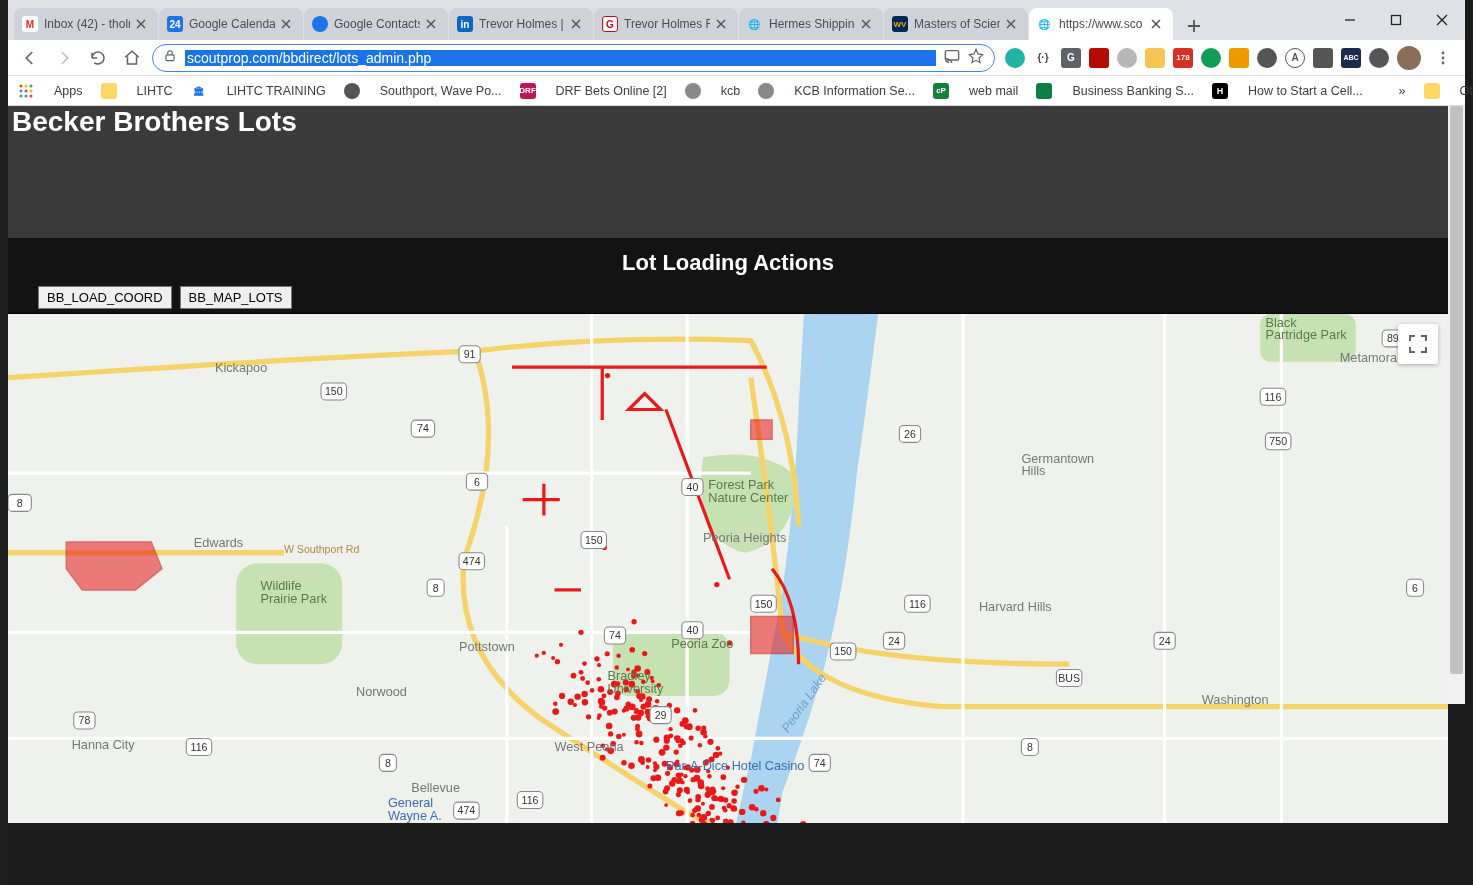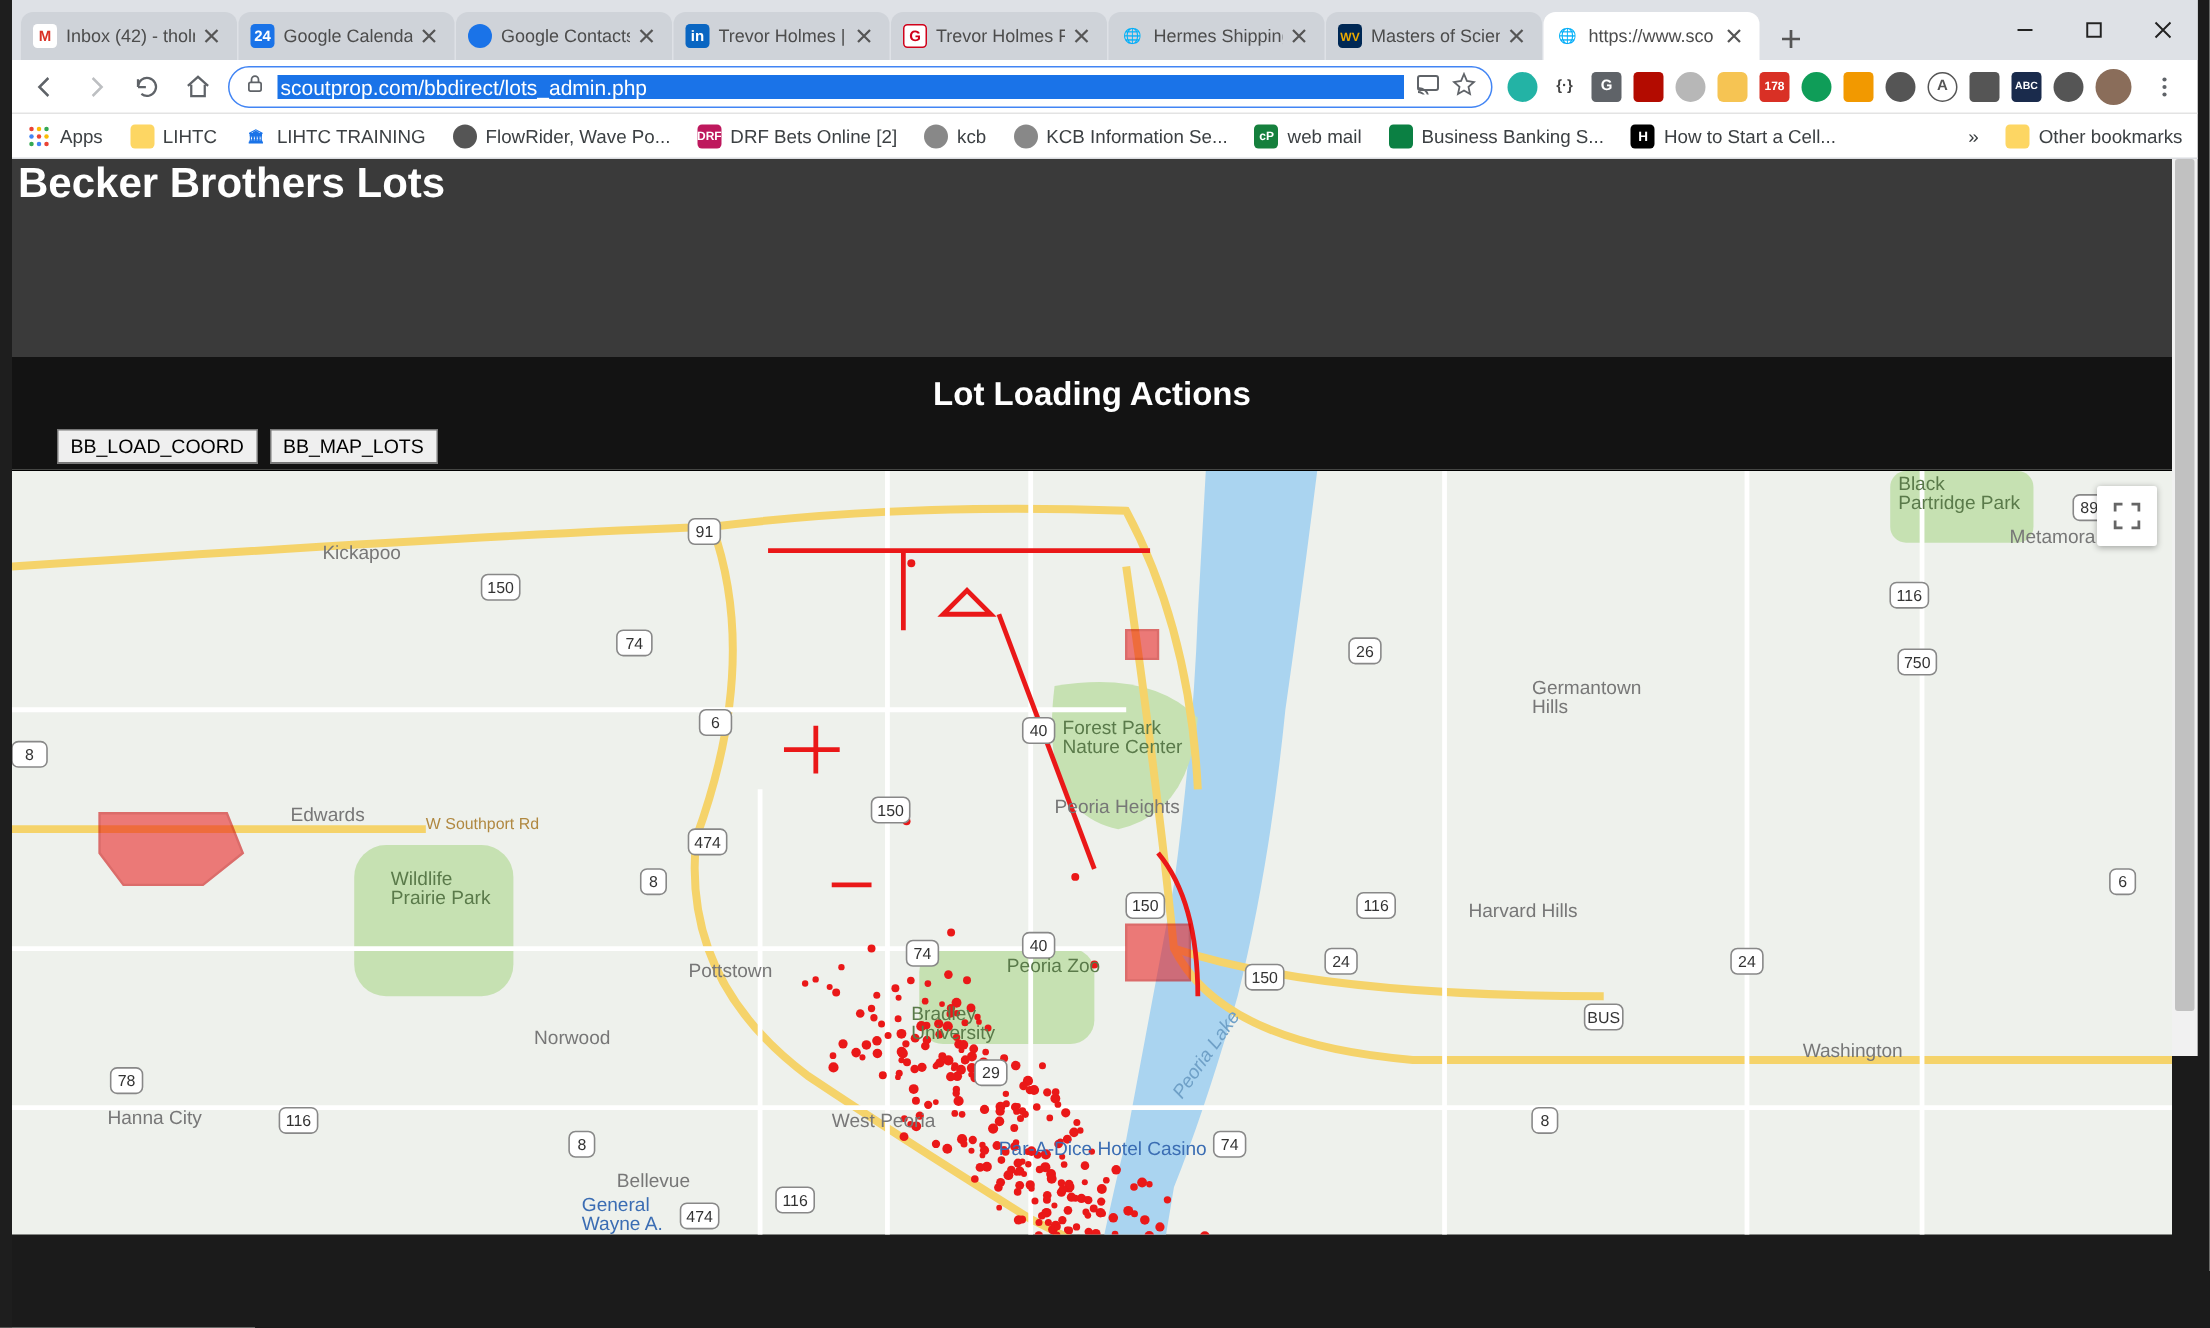--- a/index.html
+++ b/index.html
@@ -37,21 +37,21 @@
   .navbtn{width:28px;height:28px;display:flex;align-items:center;justify-content:center;color:#5f6368;border-radius:50%;}
   .navbtn.disabled{color:#bdbfc2;}
   .omni{flex:1;display:flex;align-items:center;height:28px;border:1px solid #4285f4;border-radius:14px;padding:0 10px;gap:8px;background:#fff;}
   .omni .lock{color:#5f6368;}
   .omni .url{flex:1;font-size:14px;background:#1a73e8;color:#fff;padding:0 2px;}
   .omni .ricon{color:#5f6368;}
   .exts{display:flex;align-items:center;gap:8px;padding-left:4px;}
   .ext{width:20px;height:20px;border-radius:3px;display:flex;align-items:center;justify-content:center;font-size:10px;font-weight:700;}
   
   .bookmarks{display:flex;align-items:center;height:30px;background:var(--toolbar-bg);padding:0 10px;gap:18px;border-bottom:1px solid #dadce0;color:#3c4043;font-size:12.5px;}
-  .bm{display:flex;align-items:center;gap:6px;white-space:nowrap;}
+  .bm{display:flex;align-items:center;gap:20px;white-space:nowrap;}
   .bm .bmico{width:16px;height:16px;border-radius:3px;display:flex;align-items:center;justify-content:center;font-size:9px;font-weight:700;color:#fff;}
   .bookmarks .spacer{flex:1;}
   
   .viewport{position:relative;background:var(--header-dark);height:598px;}
   .vp-scroll{position:absolute;right:0;top:0;width:17px;height:100%;background:#f1f1f1;}
   .vp-thumb{position:absolute;left:2px;right:2px;top:0;height:95%;background:#c1c1c1;border-radius:2px;}
   .page{position:absolute;left:0;top:0;right:17px;bottom:0;}
   .page-header{background:var(--header-dark);color:#fff;padding:0 0 0 0;}
   .page-title{font-size:28px;font-weight:800;margin:0;padding:0 0 0 4px;}
   .header-space{height:100px;}
@@ -255,21 +255,21 @@
       <div class="bm">
           <span class="bmico" style="background:#fdd663;"></span>
           <span>LIHTC</span>
         </div>
       <div class="bm">
           <span class="bmico" style="background:none;color:#1a73e8;">🏛</span>
           <span>LIHTC TRAINING</span>
         </div>
       <div class="bm">
           <span class="bmico" style="background:#555;border-radius:50%;"></span>
-          <span>FlowRider, Wave Po...</span>
+          <span>Southport, Wave Po...</span>
         </div>
       <div class="bm">
           <span class="bmico" style="background:#be185d;color:#fff;font-size:8px;">DRF</span>
           <span>DRF Bets Online [2]</span>
         </div>
       <div class="bm">
           <span class="bmico" style="background:#888;border-radius:50%;"></span>
           <span>kcb</span>
         </div>
       <div class="bm">

